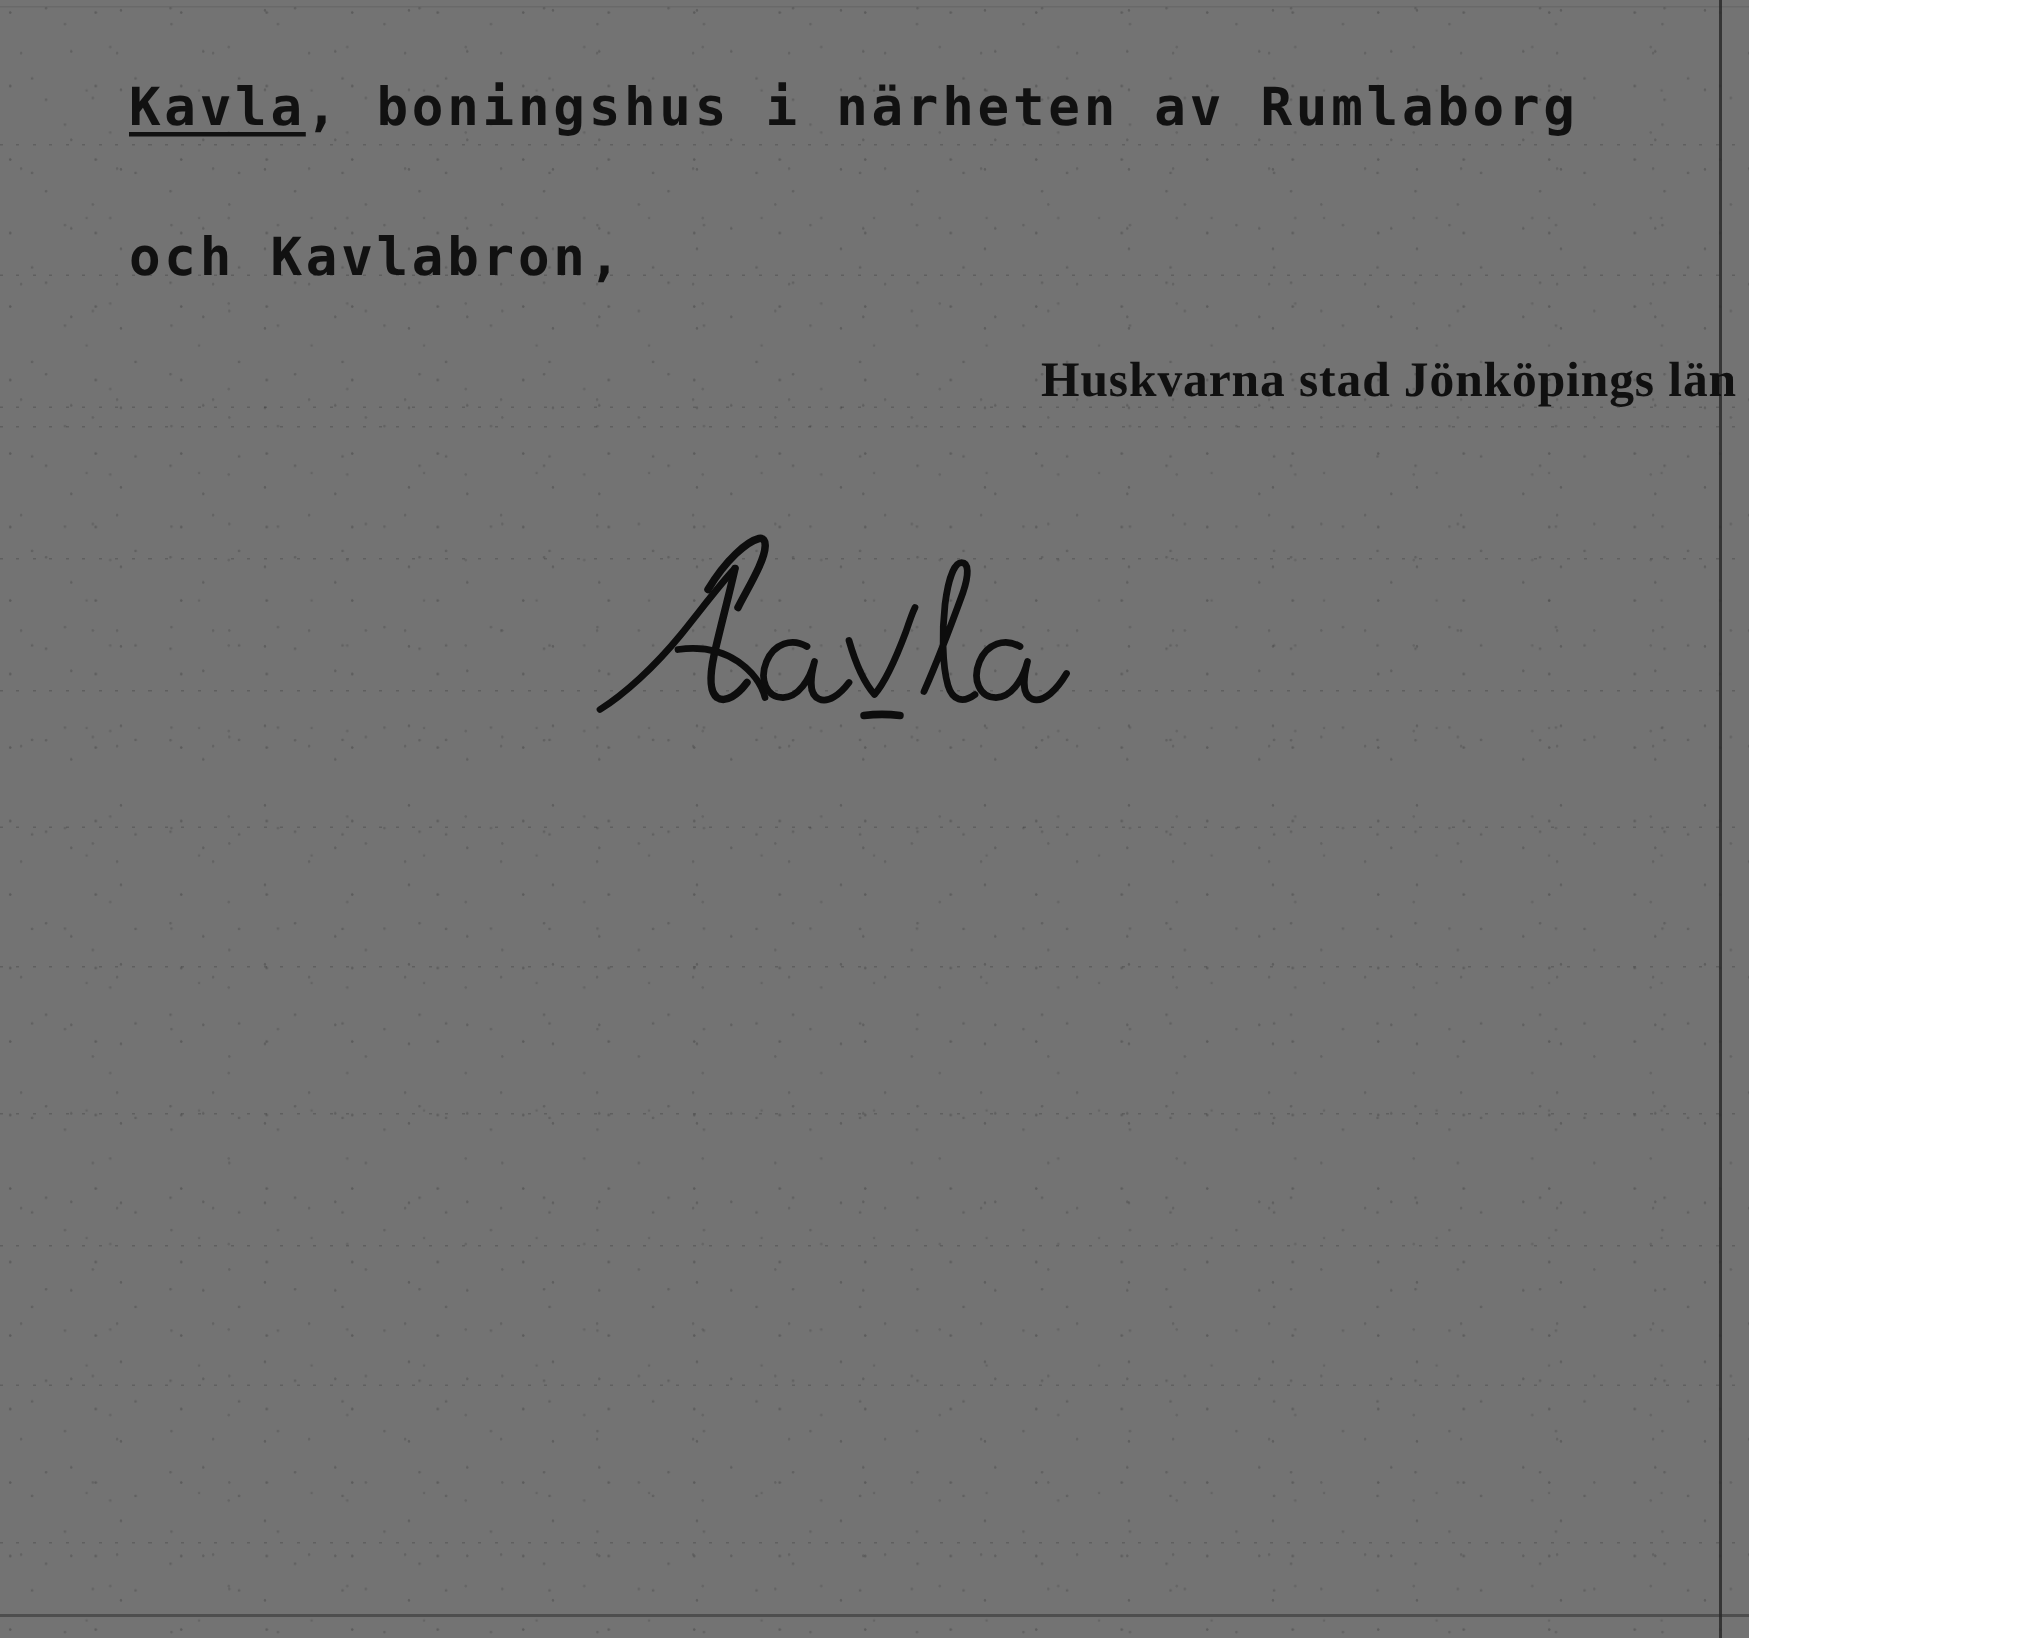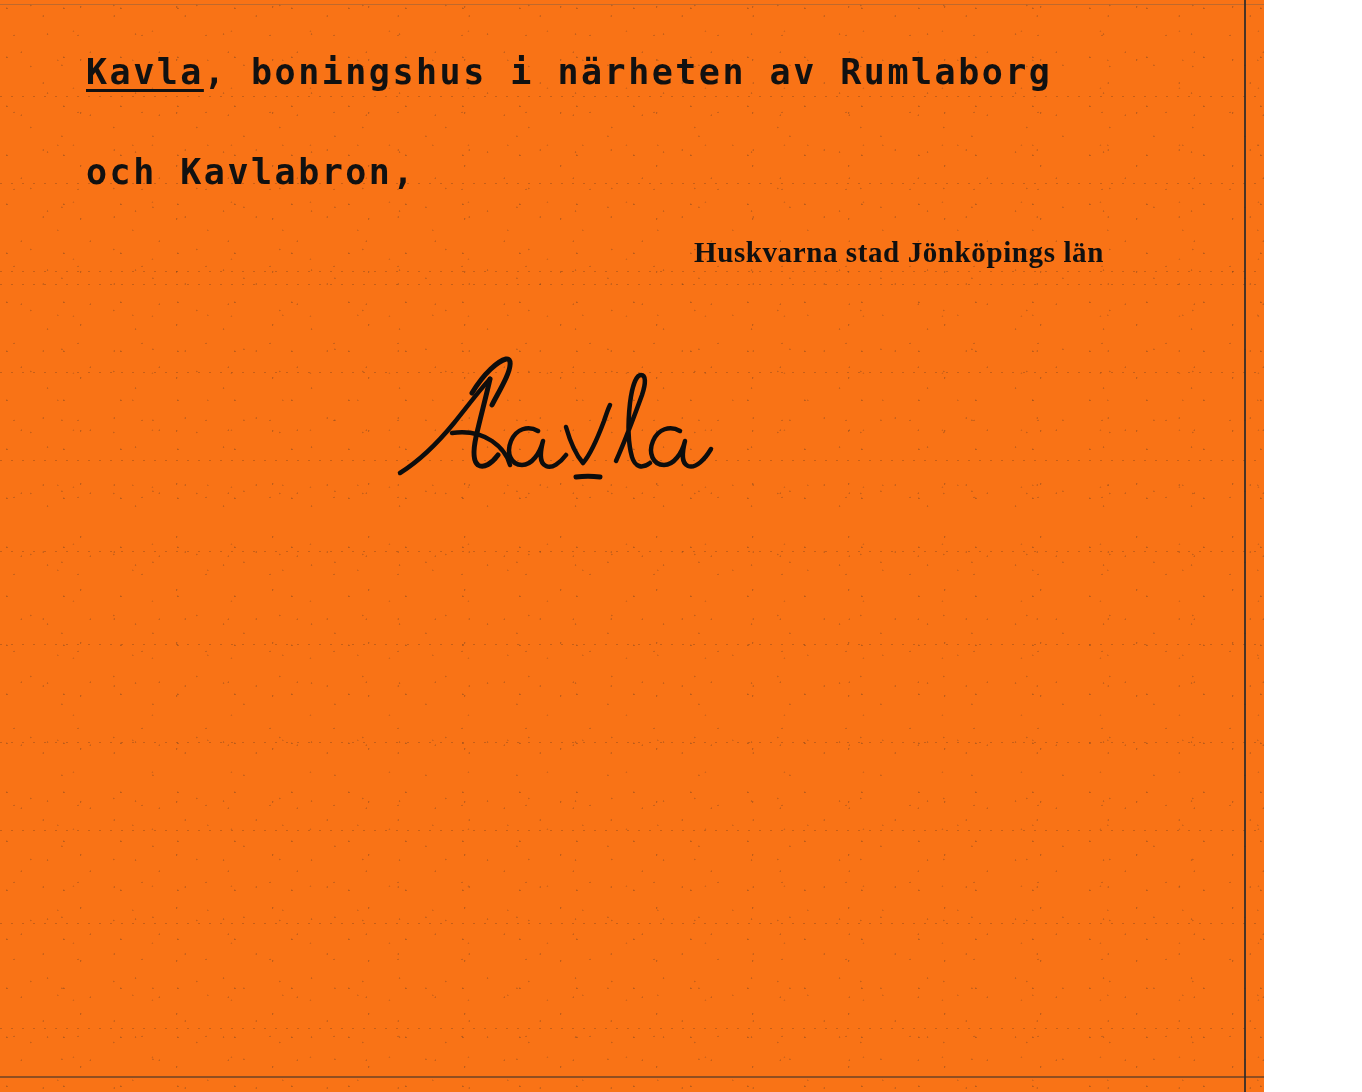--- a/index.html
+++ b/index.html
@@ -9,23 +9,23 @@
   }
   body {
     width: 1362px;
     height: 1092px;
     font-family: "Liberation Serif", serif;
     overflow: hidden;
   }
 
   #card {
     position: relative;
-    width: 1264px;
+    width: 1166px;
     height: 1092px;
-    background: #f97316;
+    background: #737373;
     overflow: hidden;
   }
 
   
   .noise {
     position: absolute;
     inset: 0;
     pointer-events: none;
     opacity: 0.55;
     background-image:
@@ -106,21 +106,21 @@
     text-underline-offset: 5px;
     text-decoration-thickness: 3px;
   }
   #title-line1 { left: 86px; top: 52px; }
   #title-line2 { left: 86px; top: 152px; text-align: center; }
 
   
   .serif-line {
     position: absolute;
     font-family: "Liberation Serif", serif;
-    font-size: 29px;
+    font-size: 33px;
     font-weight: 700;
     color: #101010;
     letter-spacing: 0.6px;
     white-space: nowrap;
   }
   #place-line { left: 694px; top: 236px; }
   #credit-line { left: 836px; top: 965px; font-size: 34px; letter-spacing: 1.2px; }
 
   
   #handwriting {

